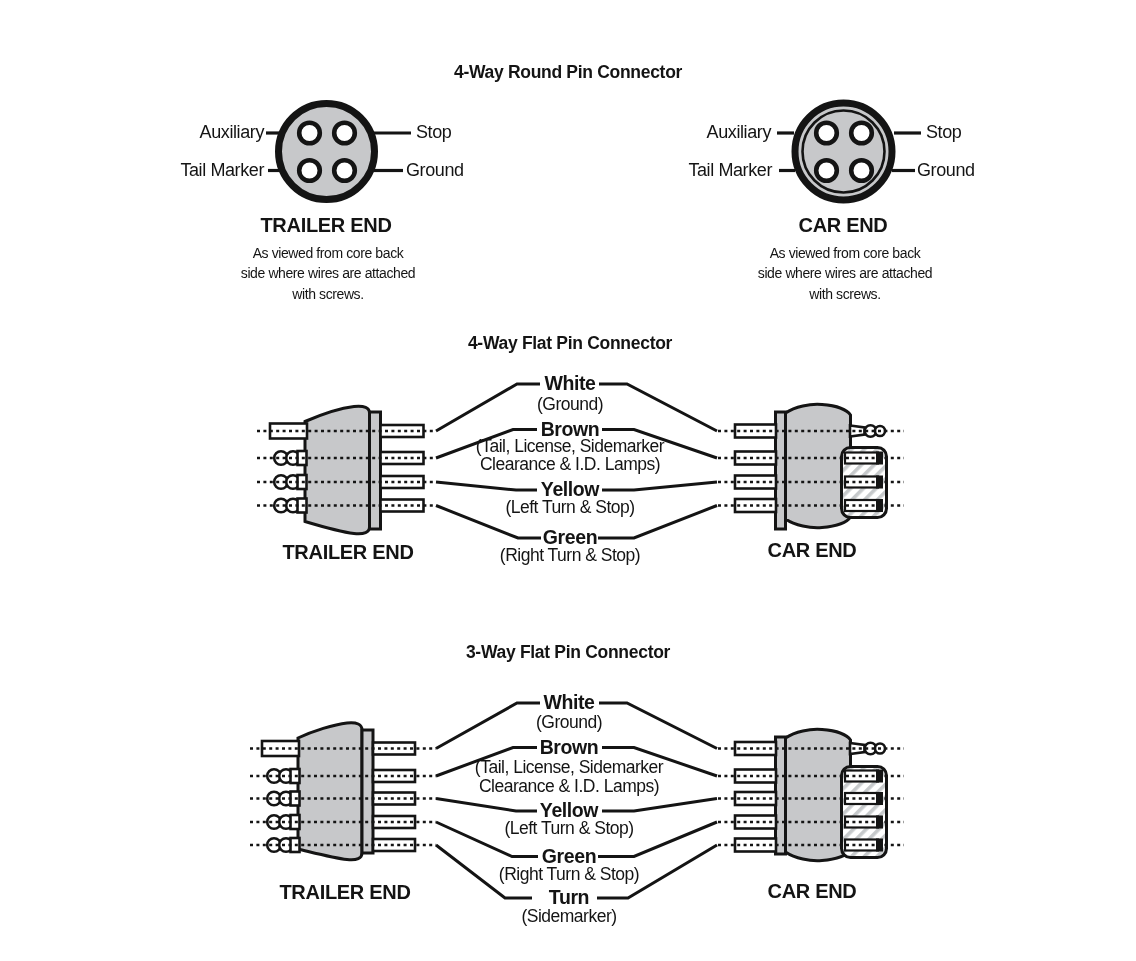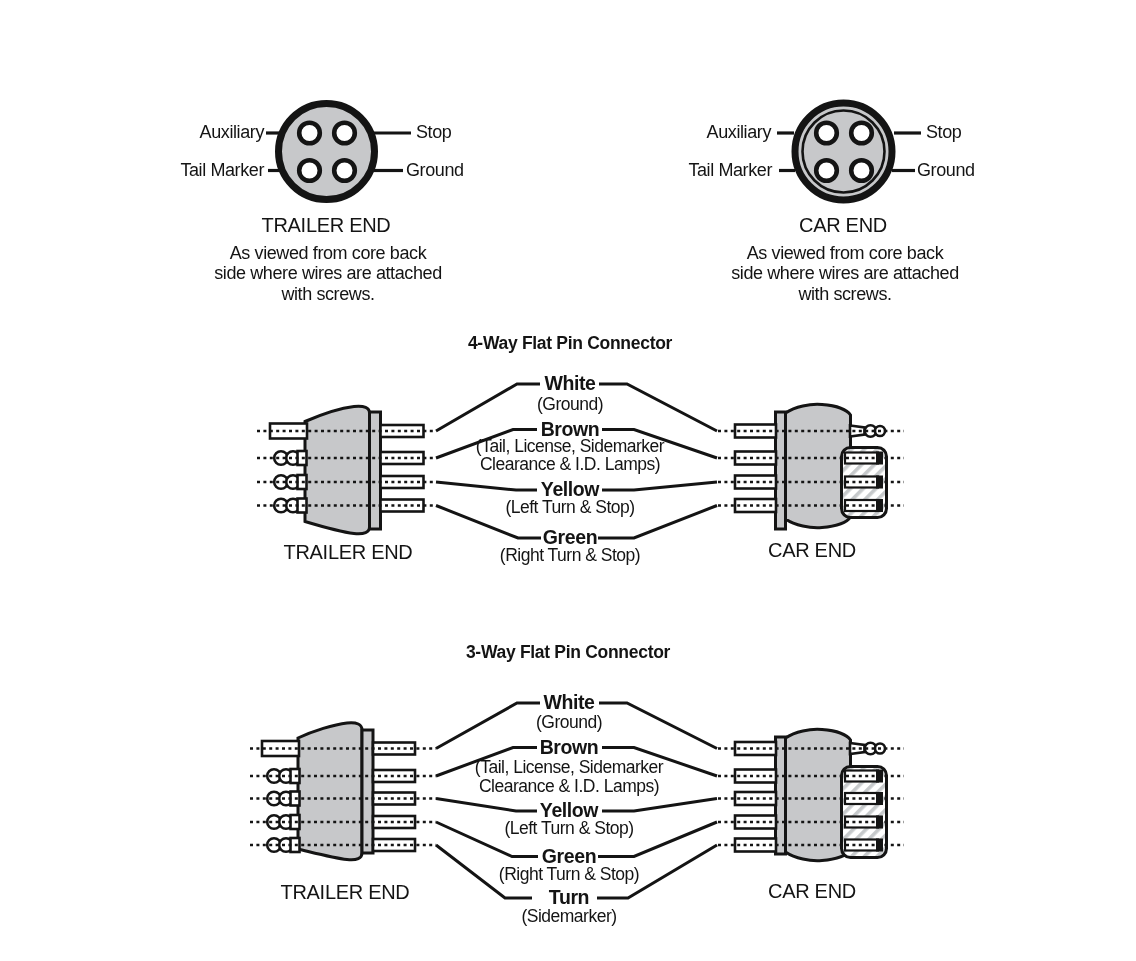--- a/index.html
+++ b/index.html
@@ -18,25 +18,25 @@
   .bar2{top:600px;height:25px;}
   .subtitle{
     position:absolute;transform:translateX(-50%);white-space:nowrap;
     font-weight:bold;font-size:17.5px;letter-spacing:-0.3px;
   }
   .pin-label{
     position:absolute;white-space:nowrap;font-weight:normal;font-size:18px;letter-spacing:-0.4px;line-height:1.2;
   }
   .caption{
     position:absolute;transform:translateX(-50%);white-space:nowrap;
-    font-weight:normal;font-size:20px;letter-spacing:-0.3px;line-height:1;
+    font-weight:bold;font-size:20px;letter-spacing:-0.3px;line-height:1;
   }
   .note{
     position:absolute;transform:translateX(-50%);text-align:center;white-space:nowrap;
-    font-size:18px;line-height:20.3px;letter-spacing:-0.4px;
+    font-size:14px;line-height:20.3px;letter-spacing:-0.4px;
   }
   .wname{
     position:absolute;transform:translateX(-50%);white-space:nowrap;
     font-weight:bold;font-size:19.5px;letter-spacing:-0.4px;line-height:1;
   }
   .wdesc{
     position:absolute;transform:translateX(-50%);white-space:nowrap;
     font-size:17.5px;letter-spacing:-0.5px;line-height:1;
   }
   
@@ -228,20 +228,21 @@
       <polyline class="cn" points="436,798.5 516,811 537,811"></polyline>
       <polyline class="cn" points="602,811 634,811 717,798.5"></polyline>
       <polyline class="cn" points="436,822 512,856.5 538,856.5"></polyline>
       <polyline class="cn" points="598,856.5 634,856.5 717,822"></polyline>
       <polyline class="cn" points="436,845 505,898 532,898"></polyline>
       <polyline class="cn" points="597,898 628,898 717,845"></polyline>
     </g>
   </svg>
 
 
+  <div class="subtitle" style="left:568px;top:62px">4-Way Round Pin Connector</div>
   <div class="subtitle" style="left:570px;top:333px">4-Way Flat Pin Connector</div>
   <div class="subtitle" style="left:568px;top:642px">3-Way Flat Pin Connector</div>
 
   <div class="pin-label" style="right:872px;top:122px">Auxiliary</div>
   <div class="pin-label" style="right:872px;top:160px">Tail Marker</div>
   <div class="pin-label" style="left:416px;top:122px">Stop</div>
   <div class="pin-label" style="left:406px;top:160px">Ground</div>
 
   <div class="pin-label" style="right:365px;top:122px">Auxiliary</div>
   <div class="pin-label" style="right:364px;top:160px">Tail Marker</div>

